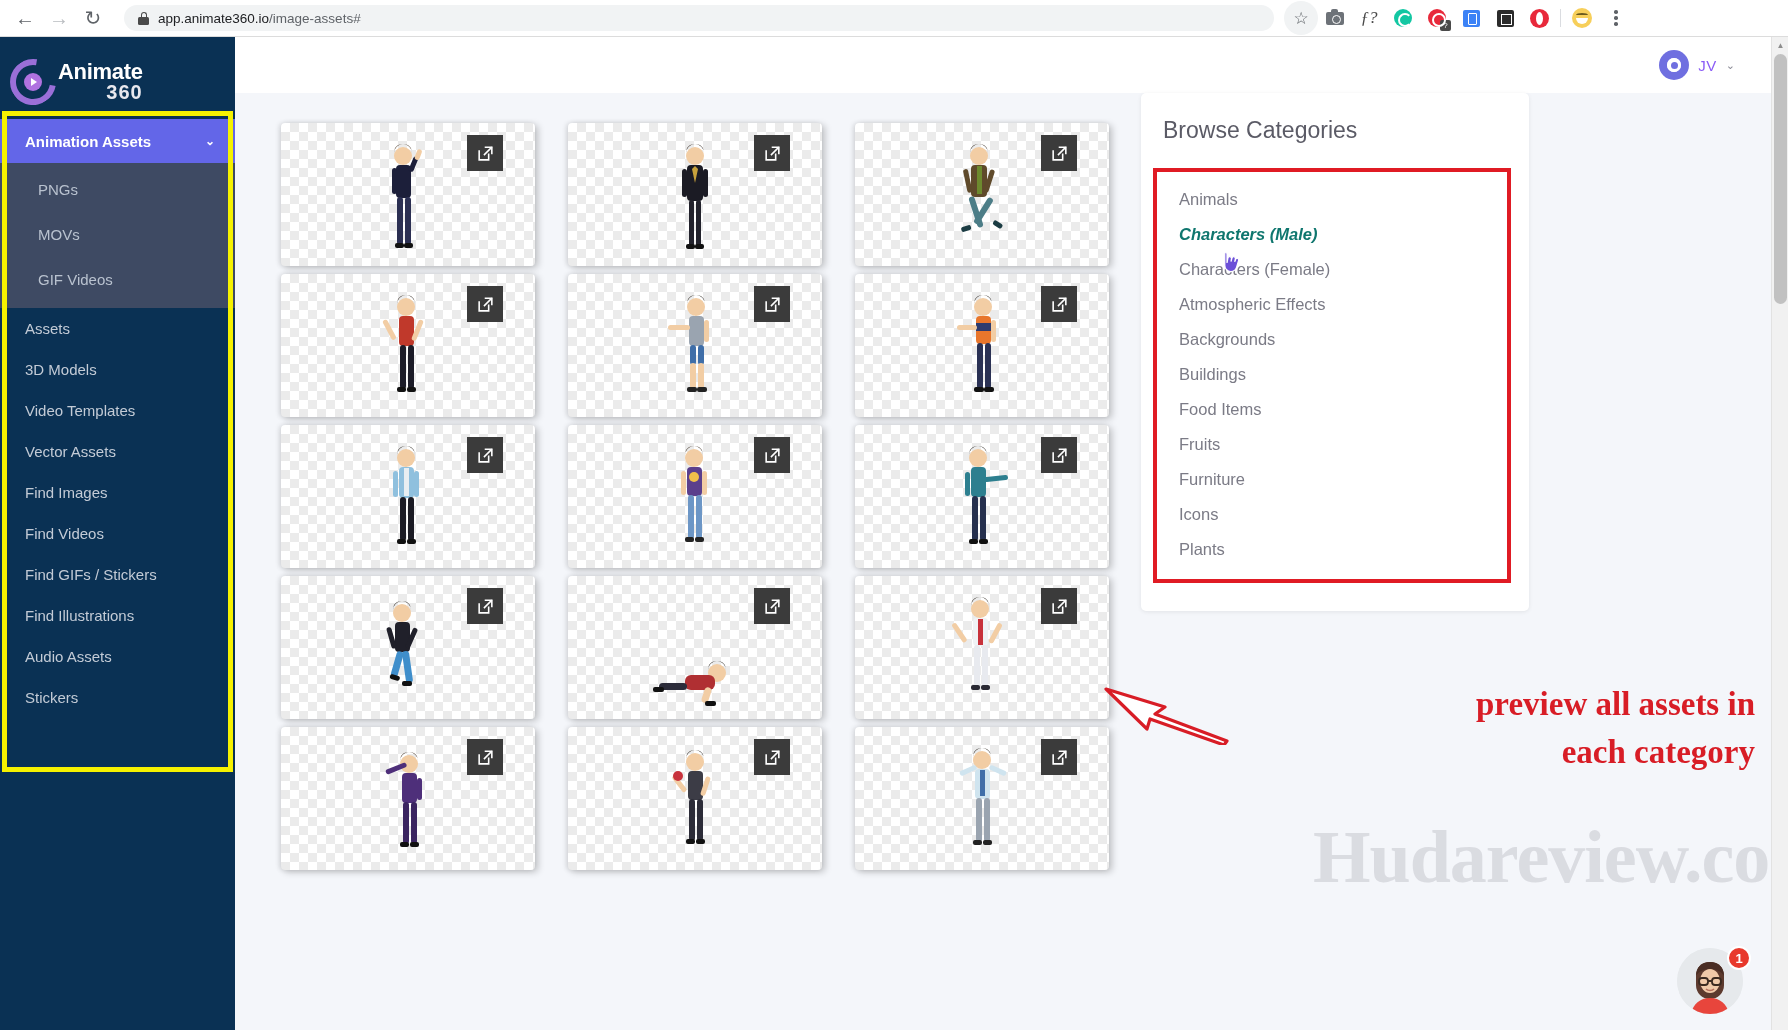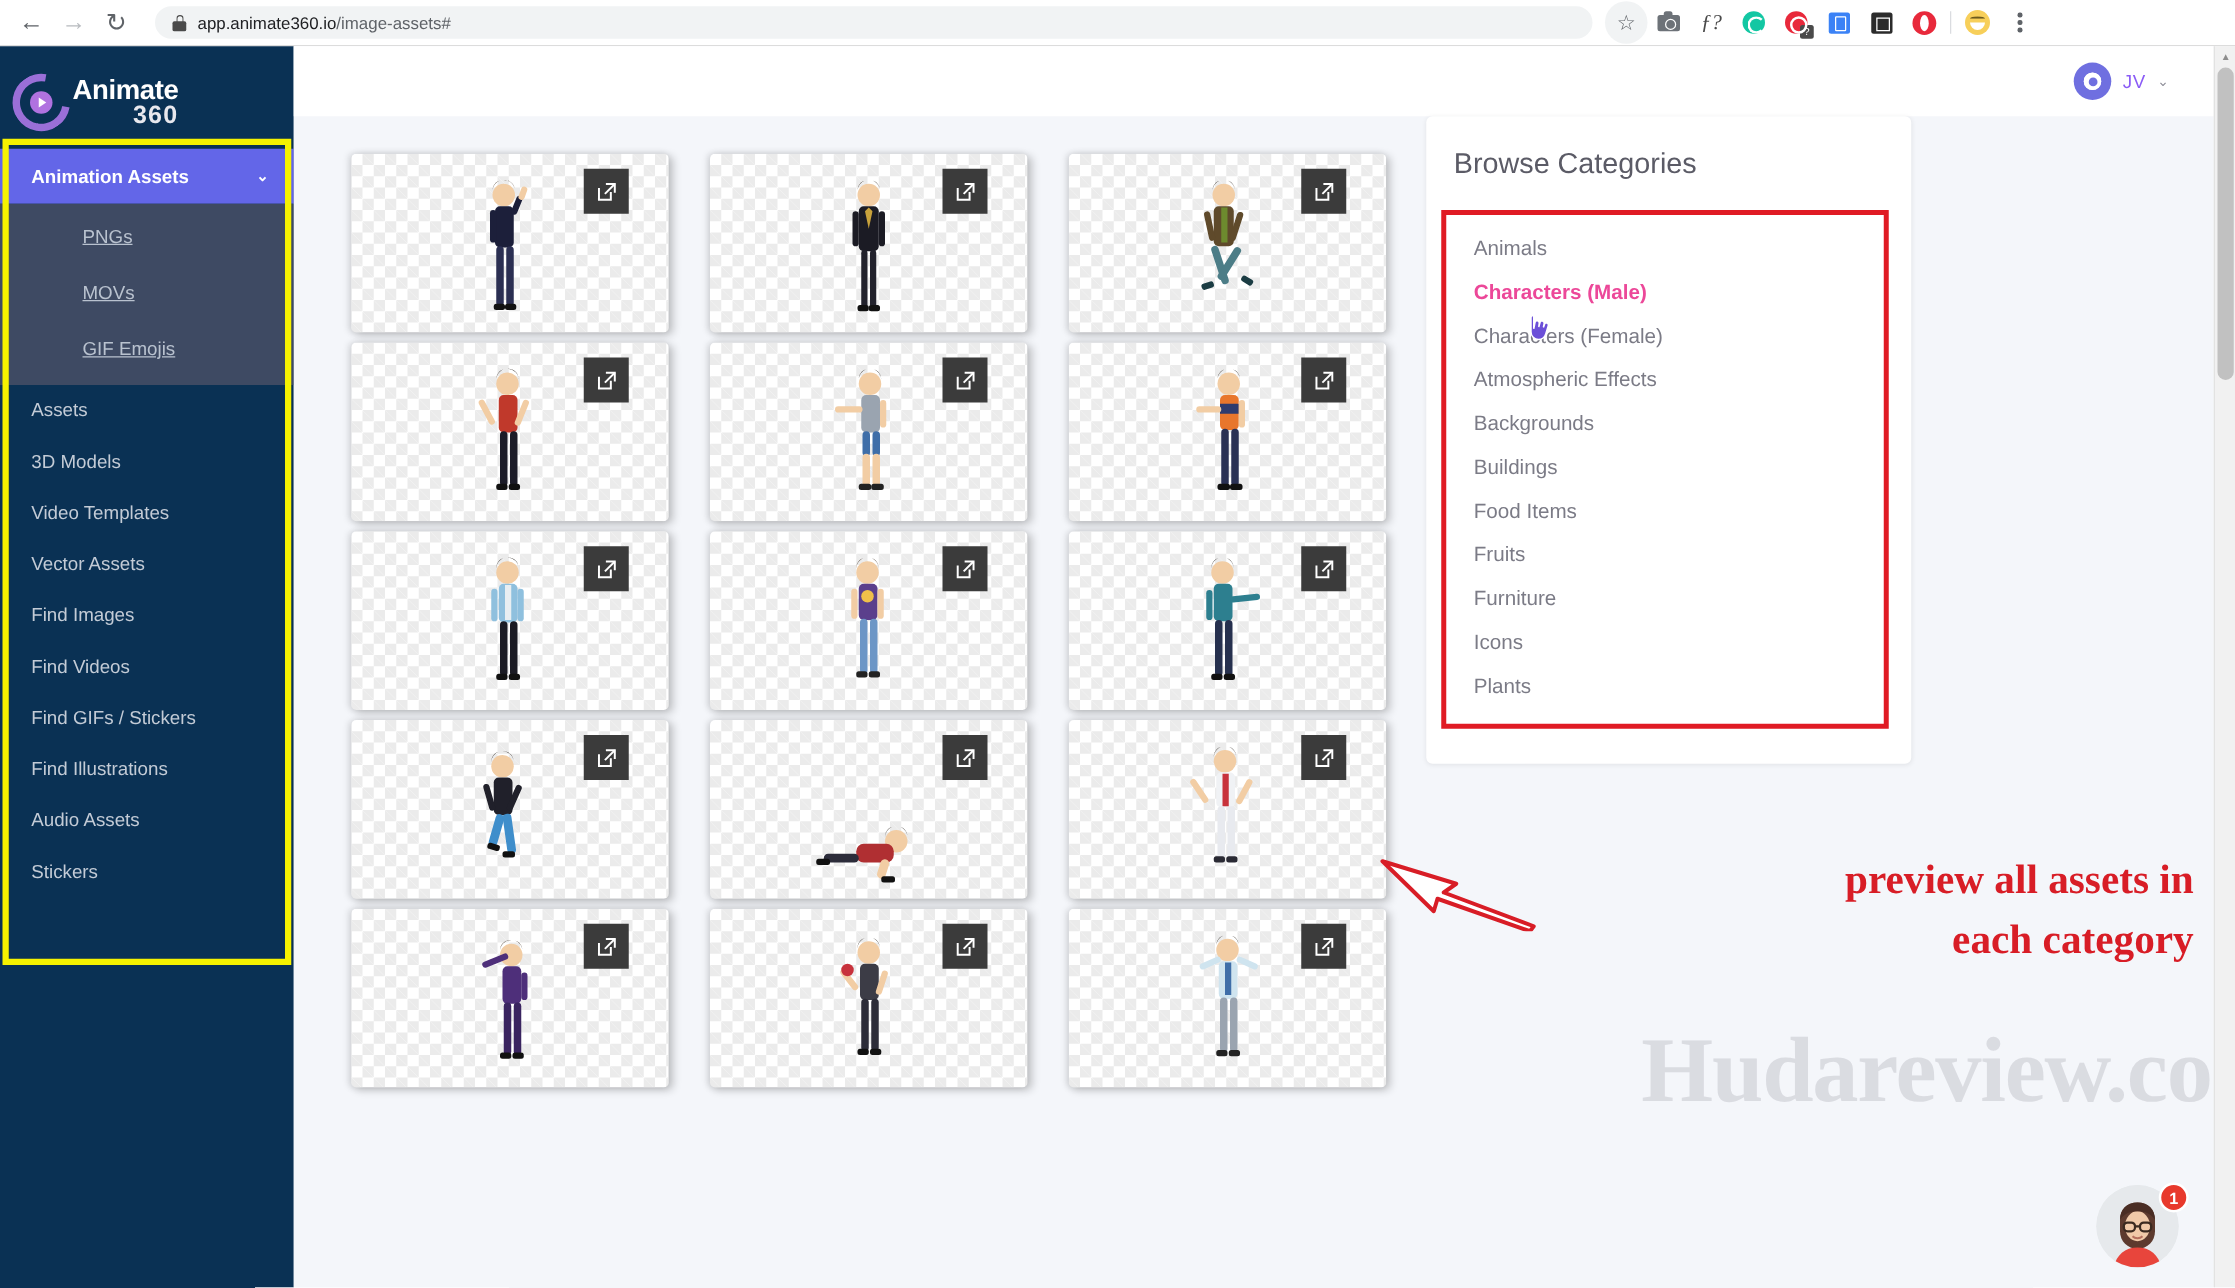--- a/index.html
+++ b/index.html
@@ -114,21 +114,21 @@
   }
   .menu { position: relative; margin-top: 8px; }
   .menu-item {
     height: 41px; display: flex; align-items: center; justify-content: space-between;
     padding: 0 20px 0 25px; font-size: 15px; color: #c3cbd6; cursor: pointer;
   }
   .menu-item.active {
     background: #6366e8; color: #ffffff; font-weight: bold; height: 44px;
   }
   .submenu { background: #3e4a63; padding: 4px 0 6px 0; }
-  .submenu .menu-item { padding-left: 66px; font-size: 15px; color: #b9c2cf; height: 45px; text-decoration: underline; }
+  .submenu .menu-item { padding-left: 38px; font-size: 15px; color: #b9c2cf; height: 45px; }
   .chev { font-size: 12px; }
 
   
   .main {
     position: absolute; top: 37px; left: 235px; width: 1536px; height: 993px;
     background: #f4f6fa;
   }
   .topbar {
     height: 56px; background: #ffffff; display: flex; align-items: center;
     justify-content: flex-end; padding-right: 36px;
@@ -179,21 +179,21 @@
     box-shadow: 0 1px 4px rgba(0,0,0,0.08);
   }
   .cat-title { font-size: 23px; color: #5b5b66; padding: 0 26px 0 22px; font-weight: 400; }
   .cat-box {
     margin: 24px 18px 0 12px; border: 4px solid #e01b24; padding: 10px 0 12px 0;
     position: relative;
   }
   .cat-item {
     font-size: 16.5px; color: #7b7b86; padding: 8px 0 8px 22px; cursor: pointer;
   }
-  .cat-item.bold { font-weight: bold; color: #ec4899; }
+  .cat-item.bold { font-weight: bold; color: #0f766e; font-style: italic; }
   .cursor-hand {
     position: absolute; left: 62px; top: 78px; width: 24px; height: 28px; pointer-events: none;
   }
 
   
   .annotation {
     position: absolute; left: 1000px; top: 588px; width: 520px;
   }
   .anno-arrow { position: absolute; left: -132px; top: 2px; }
   .anno-text {
@@ -311,21 +311,21 @@
       </div>
 
       <div class="submenu">
         <div class="menu-item">
           <span>PNGs</span>
         </div>
         <div class="menu-item">
           <span>MOVs</span>
         </div>
         <div class="menu-item">
-          <span>GIF Emojis</span>
+          <span>GIF Videos</span>
         </div>
       </div>
 
       <div class="menu-item">
         <span>Assets</span>
         </div>
       <div class="menu-item">
         <span>3D Models</span>
         </div>
       <div class="menu-item">

